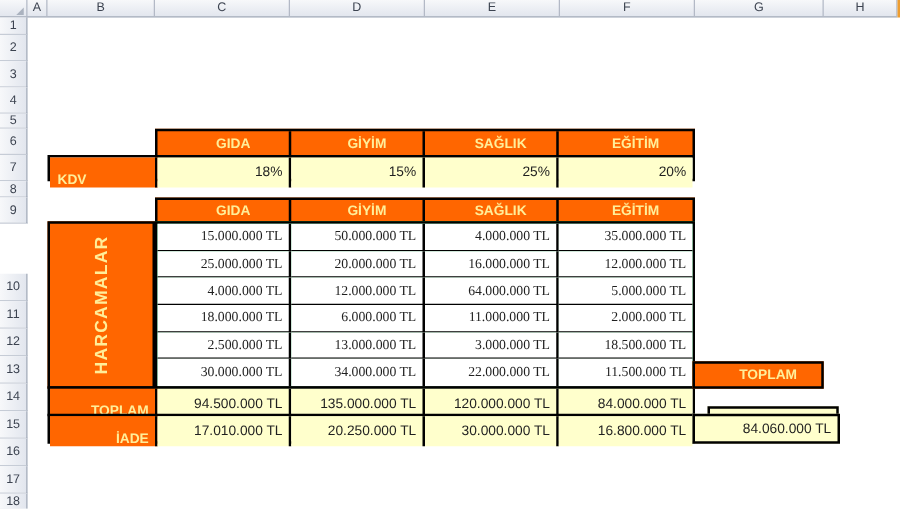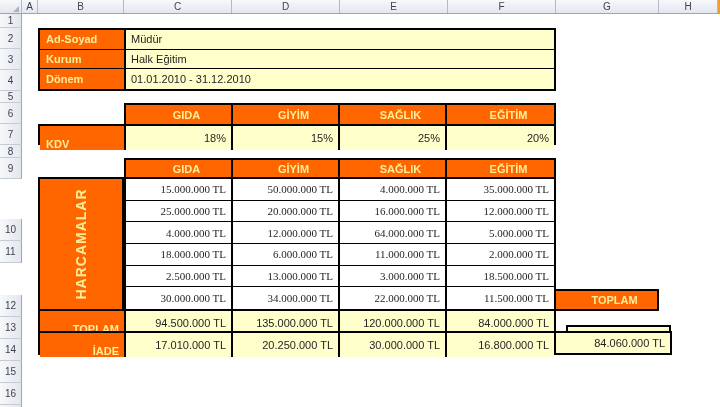--- a/index.html
+++ b/index.html
@@ -131,44 +131,30 @@
       <div class="rowcell" style="height: 21px;">2</div>
       <div class="rowcell" style="height: 21px;">3</div>
       <div class="rowcell" style="height: 21px;">4</div>
       <div class="rowcell" style="height: 12px;">5</div>
       <div class="rowcell" style="height: 21px;">6</div>
       <div class="rowcell" style="height: 21px;">7</div>
       <div class="rowcell" style="height: 13px;">8</div>
       <div class="rowcell" style="height: 21px;">9</div>
       <div class="rowcell" style="height: 22px; margin-top: 40px;">10</div>
       <div class="rowcell" style="height: 22px;">11</div>
-      <div class="rowcell" style="height: 22px; margin-top: 32px;">12</div>
+      <div class="rowcell" style="height: 22px;">12</div>
       <div class="rowcell" style="height: 22px;">13</div>
       <div class="rowcell" style="height: 22px;">14</div>
       <div class="rowcell" style="height: 22px;">15</div>
       <div class="rowcell" style="height: 22px;">16</div>
       <div class="rowcell" style="height: 22px;">17</div>
       <div class="rowcell" style="height: 13px;">18</div>
       <div class="rowcell" style="height: 13px;">19</div>
     </div>
 
-  <div id="info-block" class="blk" style="left:38px;top:28px;width:518px;height:63px;">
-    <div class="info-row">
-      <div class="info-label lbl">Ad-Soyad</div>
-      <div class="info-value val">Müdür</div>
-    </div>
-    <div class="info-row">
-      <div class="info-label lbl">Kurum</div>
-      <div class="info-value val">Halk Eğitim</div>
-    </div>
-    <div class="info-row">
-      <div class="info-label lbl">Dönem</div>
-      <div class="info-value val">01.01.2010 - 31.12.2010</div>
-    </div>
-  </div>
 
   <div class="blk hdr4" style="left:124px;top:103px;width:432px;height:23px;">
     <div class="hcell lbl">GIDA</div>
     <div class="hcell lbl">GİYİM</div>
     <div class="hcell lbl">SAĞLIK</div>
     <div class="hcell lbl">EĞİTİM</div>
   </div>
 
   <div class="blk row5" style="left:38px;top:124px;width:518px;height:21px;">
     <div class="rlabel lbl">KDV</div>

